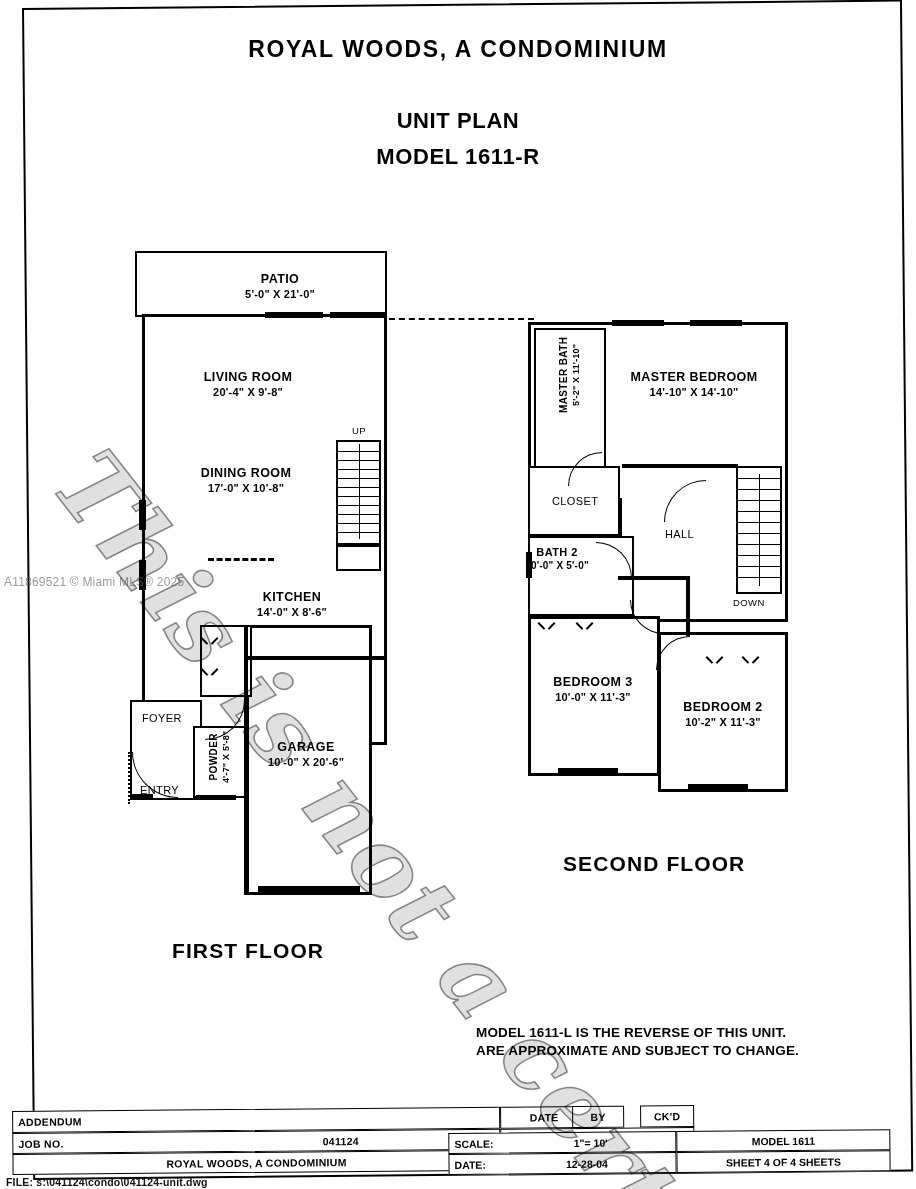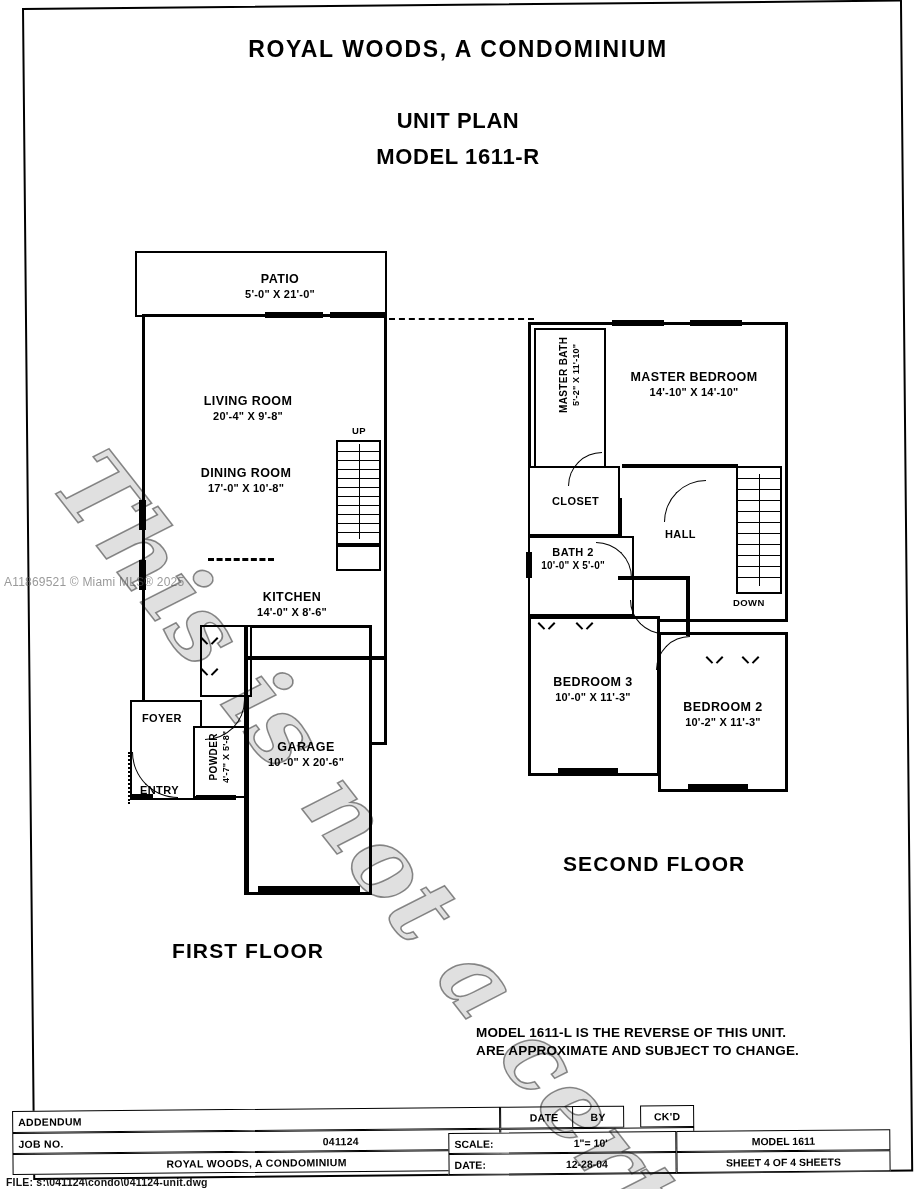--- a/index.html
+++ b/index.html
@@ -85,21 +85,21 @@
   .room-label.small .rname { font-size: 11px; }
   .room-label.small .rdim  { font-size: 10px; }
   .room-label.tiny .rname  { font-size: 10px; }
   .room-label.tiny .rdim   { font-size: 9px; }
 
   .rot90 { transform: rotate(-90deg); transform-origin: center center; }
 
   
   .plan-text {
     position: absolute;
-    font-size: 11px; font-weight: bold; letter-spacing: 0.4px;
+    font-size: 11px; font-weight: normal; letter-spacing: 0.4px;
     white-space: nowrap;
     text-align: center;
   }
   .plan-text.xs { font-size: 9.5px; }
 
   
   .stair-box {
     position: absolute;
     border: 2px solid #000;
     background: #fff;
@@ -298,21 +298,21 @@
   </div>
   <div class="plan-text xs" style="left:352px; top:425px;">UP</div>
 
   <div class="thin-outline" style="left:336px; top:545px; width:45px; height:26px;"></div>
 
   <div class="room-label" style="left:222px; top:272px; width:116px;">
     <span class="rname">PATIO</span>
     <span class="rdim">5'-0"  X  21'-0"</span>
   </div>
 
-  <div class="room-label" style="left:182px; top:370px; width:132px;margin-top:24px;">
+  <div class="room-label" style="left:182px; top:370px; width:132px;">
     <span class="rname">LIVING ROOM</span>
     <span class="rdim">20'-4"  X  9'-8"</span>
   </div>
 
   <div class="room-label" style="left:180px; top:466px; width:132px;">
     <span class="rname">DINING ROOM</span>
     <span class="rdim">17'-0"  X  10'-8"</span>
   </div>
 
   <div class="room-label" style="left:233px; top:590px; width:118px;">
@@ -402,21 +402,21 @@
     <span class="rdim">14'-10"  X  14'-10"</span>
   </div>
 
   <div class="room-label tiny rot90" style="left:527px; top:363px; width:86px;">
     <span class="rname">MASTER BATH</span>
     <span class="rdim">5'-2" X 11'-10"</span>
   </div>
 
   <div class="plan-text" style="left:552px; top:495px;">CLOSET</div>
 
-  <div class="room-label small" style="left:522px; top:546px; width:102px;">
+  <div class="room-label small" style="left:506px; top:546px; width:102px;">
     <span class="rname">BATH 2</span>
     <span class="rdim">10'-0"  X  5'-0"</span>
   </div>
 
   <div class="plan-text" style="left:665px; top:528px;">HALL</div>
 
   <div class="room-label" style="left:530px; top:675px; width:126px;">
     <span class="rname">BEDROOM 3</span>
     <span class="rdim">10'-0"  X  11'-3"</span>
   </div>

